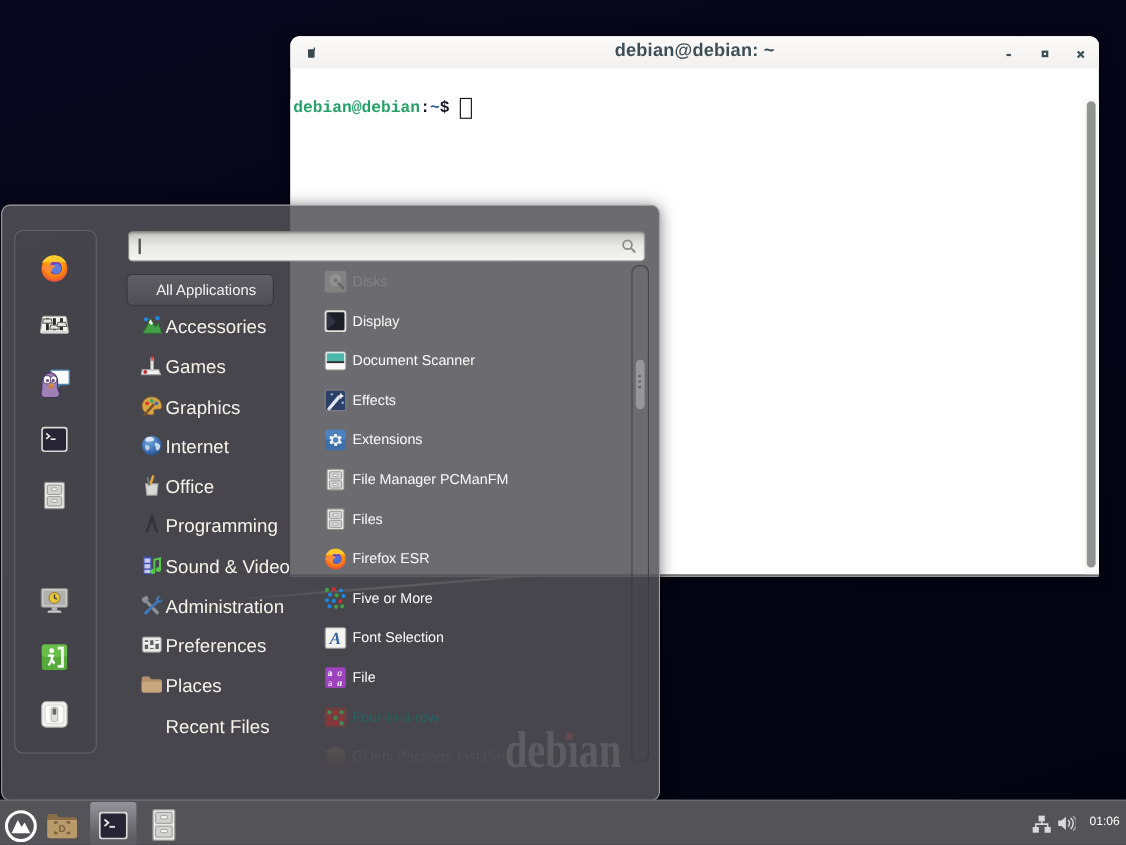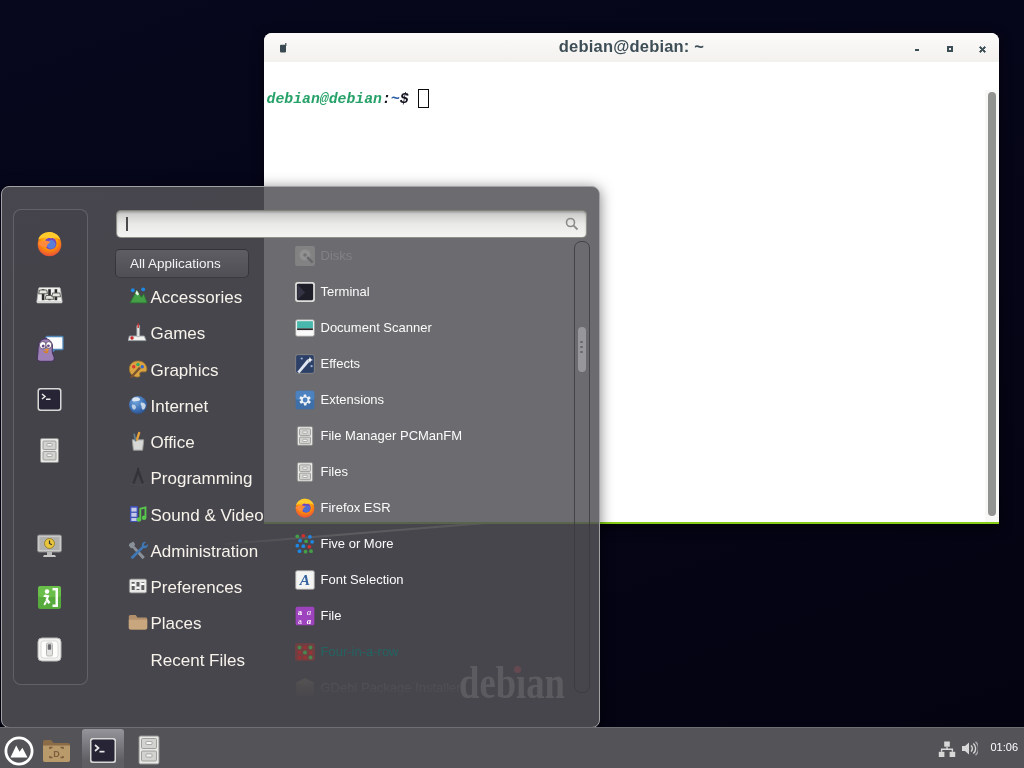--- a/index.html
+++ b/index.html
@@ -11,40 +11,40 @@
   #wmdot{left:513.5px;top:666px;width:7px;height:7px;border-radius:50%;background:#d6152b;}
   
   #term{left:264px;top:33px;width:735px;height:491px;border-radius:8px 8px 2px 2px;
         box-shadow:0 3px 12px rgba(0,0,0,0.55);background:#fff;}
   #ttitle{left:0;top:0;width:735px;height:29px;border-radius:8px 8px 0 0;
         background:linear-gradient(#fcfbfa,#f2f1ee);}
   #ttext{width:735px;top:4px;text-align:center;font-weight:bold;font-size:16.5px;color:#3e4e57;letter-spacing:0.2px;}
   #tmenu{left:0;top:29px;width:735px;height:26px;background:linear-gradient(#f2f1ee,#efeeeb);
         border-bottom:1px solid #d8d6d2;font-size:13px;color:#36353a;}
   #tmenu span{position:absolute;top:6px;}
-  #tbody{left:0;top:56.5px;width:735px;height:432.5px;background:#fff;border-bottom:2px solid #84cc16;font-style:italic;}
+  #tbody{left:0;top:56.5px;width:735px;height:432.5px;background:#fff;border-bottom:2px solid #737373;}
   #tscroll{left:721px;top:56.5px;width:14px;height:432.5px;background:#f8f8f7;}
   #tthumb{left:3px;top:2px;width:8px;height:424px;background:#90938f;border-radius:4px;}
   .prompt{left:2.5px;top:1.5px;font-family:"Liberation Mono",monospace;font-weight:bold;
         font-size:14.8px;color:#171421;white-space:pre;}
   #cursor{left:153.5px;top:-0.5px;width:9.4px;height:17.2px;border:1.9px solid #0b0b0b;background:#fff;}
   
   #menu{left:1px;top:186px;width:597px;height:540px;background:rgba(83,82,87,0.855);
         border:1.5px solid #a2a2a5;border-radius:8px;box-shadow:0 2px 14px rgba(0,0,0,0.5);}
   #favbox{left:11px;top:22px;width:73px;height:474px;border:1px solid rgba(140,140,145,0.42);
         border-radius:8px;background:rgba(10,10,12,0.05);}
   .fav{left:33px;width:29px;height:29px;}
   #search{left:114px;top:23px;width:469px;height:26px;border-radius:5px;
         background:linear-gradient(#c6c6c5,#e9e9e8 50%,#f4f4f3);
         border:1px solid #90908a;border-top-color:#82827c;box-shadow:inset 0 1.5px 2px rgba(0,0,0,0.22);}
   #ibeam{left:9px;top:5.5px;width:1.5px;height:14.5px;background:#4a4a4a;}
   #allapps{left:113px;top:62px;width:132px;height:27px;border-radius:5px;
         background:linear-gradient(rgba(255,255,255,0.13),rgba(255,255,255,0.05));
         border:1px solid rgba(30,30,32,0.55);}
-  #allapps span{position:absolute;left:14px;top:6px;font-size:13.5px;color:#f2f2f2;}
+  #allapps span{position:absolute;left:26px;top:6px;font-size:13.5px;color:#f2f2f2;}
   .cat{left:126px;height:36px;width:160px;}
   .cat .ic{position:absolute;left:0;top:8px;width:20px;height:20px;}
   .cat .lb{position:absolute;left:22.5px;top:10px;font-size:17px;color:#f7f3eb;}
   .app{left:292px;height:36px;width:270px;}
   .app .ic{position:absolute;left:0;top:7px;width:22px;height:22px;}
   .app .lb{position:absolute;left:26.5px;top:10px;font-size:13px;color:#fbfbfb;}
   #appscroll{left:572px;top:54px;width:14px;height:450px;border:1px solid rgba(58,57,62,0.8);
         border-radius:7px;}
   #appthumb{left:2.5px;top:85px;width:8px;height:45px;background:#97969a;border-radius:4px;}
   
@@ -278,21 +278,21 @@
           <path d="M13 12 L18 17" stroke="#666" stroke-width="2.4"></path>
         </svg>
       <span class="lb" style="color:#97969b">Disks</span>
       </div>
     <div class="abs app" style="top:86.5px">
       <svg class="ic" viewBox="1 1 20 20">
           <rect x="2" y="2" width="18" height="18" rx="2.4" fill="#dededc"></rect>
           <rect x="3.6" y="3.6" width="14.8" height="14.8" rx="1.2" fill="#1e1e28"></rect>
           <path d="M4 4 L11 11.5 L4 18 Z" fill="#343444"></path>
         </svg>
-      <span class="lb">Terminal</span>
+      <span class="lb">Display</span>
       </div>
     <div class="abs app" style="top:122.5px">
       <svg class="ic" viewBox="1 1 20 20">
           <rect x="2.5" y="3.5" width="17" height="15" rx="1.6" fill="#fafafa" stroke="#9a9a98" stroke-width="0.8"></rect>
           <rect x="3.8" y="4.8" width="14.4" height="6.5" fill="#49b8ac"></rect>
           <rect x="3.8" y="11.3" width="14.4" height="1.6" fill="#2a2a2a"></rect>
         </svg>
       <span class="lb">Document Scanner</span>
       </div>
     <div class="abs app" style="top:158.5px">

